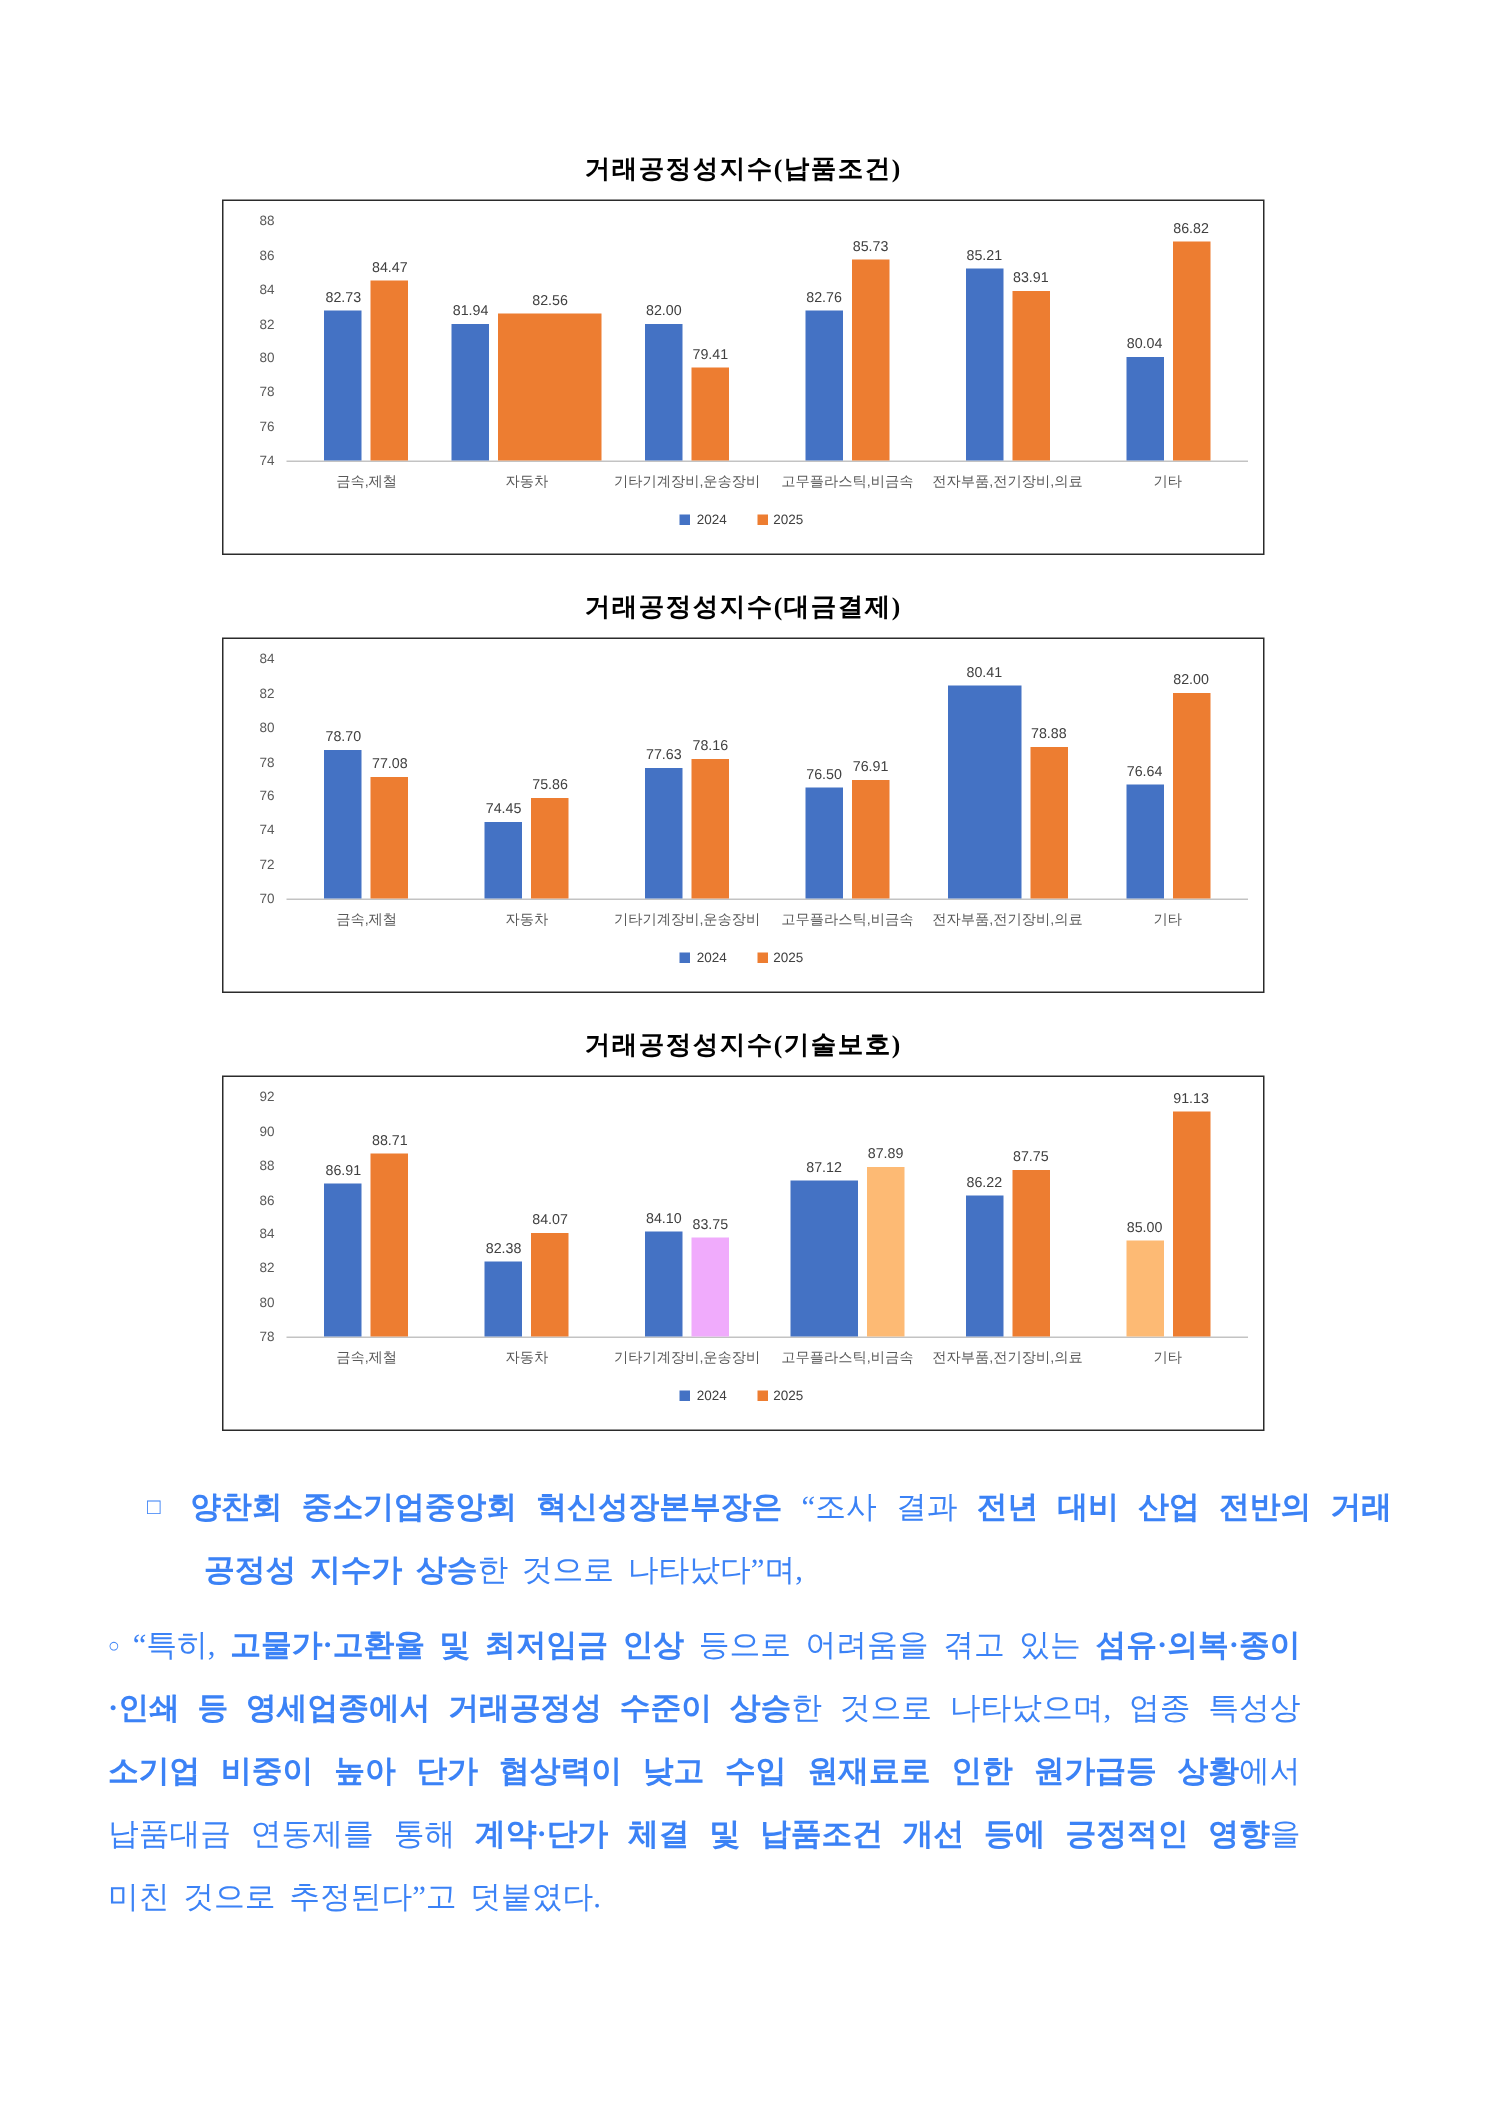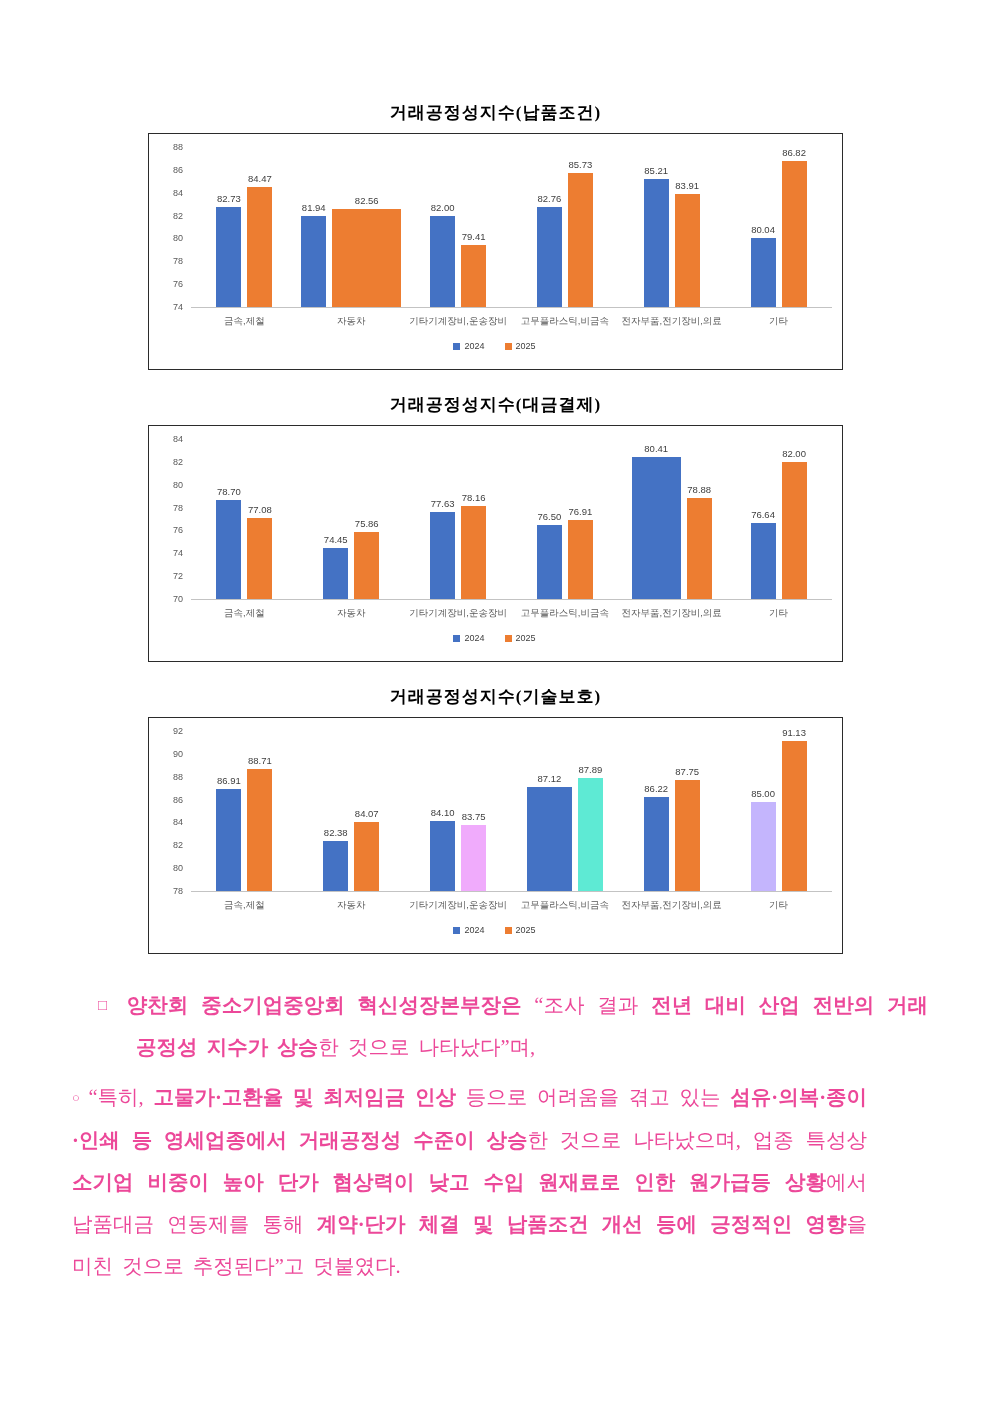--- a/index.html
+++ b/index.html
@@ -94,21 +94,21 @@
     color: #404040;
   }
   .swatch { width: 7px; height: 7px; display: inline-block; }
 
   
   .para {
     font-size: 20.5px;
     line-height: 42px;
     text-align: justify;
     word-break: keep-all;
-    color: #ec4899;
+    color: #3b82f6;
     word-spacing: 4px;
   }
   .para .b { font-weight: bold; }
   .p1 {
     margin: 30px 0 8px 98px;
     width: 792px;
     padding-left: 38px;
     text-indent: -38px;
   }
   .p1 .marker {
@@ -339,34 +339,34 @@
                 <span class="val">84.10</span>
               </div>
               <div class="bar" style="height: 65.7px; background: #f0abfc;">
                 <span class="val">83.75</span>
               </div>
             </div>
             <div class="group">
               <div class="bar" style="height: 104.2px; background: rgb(68, 114, 196); padding-left: 20px;">
                 <span class="val">87.12</span>
               </div>
-              <div class="bar" style="height: 113px; background: #5eead4;">
+              <div class="bar" style="height: 113px; background: #fdba74;">
                 <span class="val">87.89</span>
               </div>
             </div>
             <div class="group">
               <div class="bar" style="height: 93.9px; background: rgb(68, 114, 196);">
                 <span class="val">86.22</span>
               </div>
               <div class="bar" style="height: 111.4px; background: rgb(237, 125, 49);">
                 <span class="val">87.75</span>
               </div>
             </div>
             <div class="group">
-              <div class="bar" style="height: 89px; background: #c4b5fd;">
+              <div class="bar" style="height: 64px; background: #fdba74;">
                 <span class="val">85.00</span>
               </div>
               <div class="bar" style="height: 150.1px; background: rgb(237, 125, 49);">
                 <span class="val">91.13</span>
               </div>
             </div>
           </div>
       </div>
       <div class="cat-row">
           <div class="cat">금속,제철</div>

